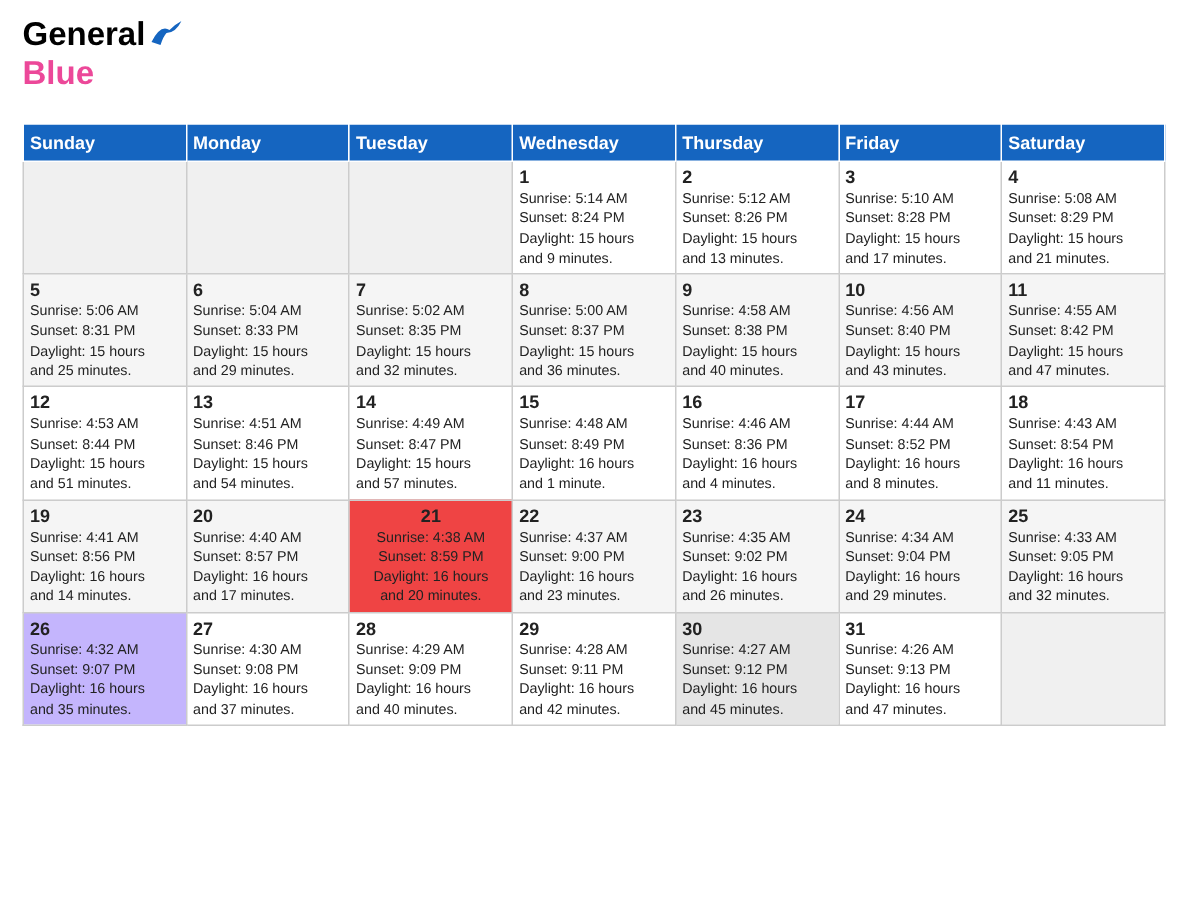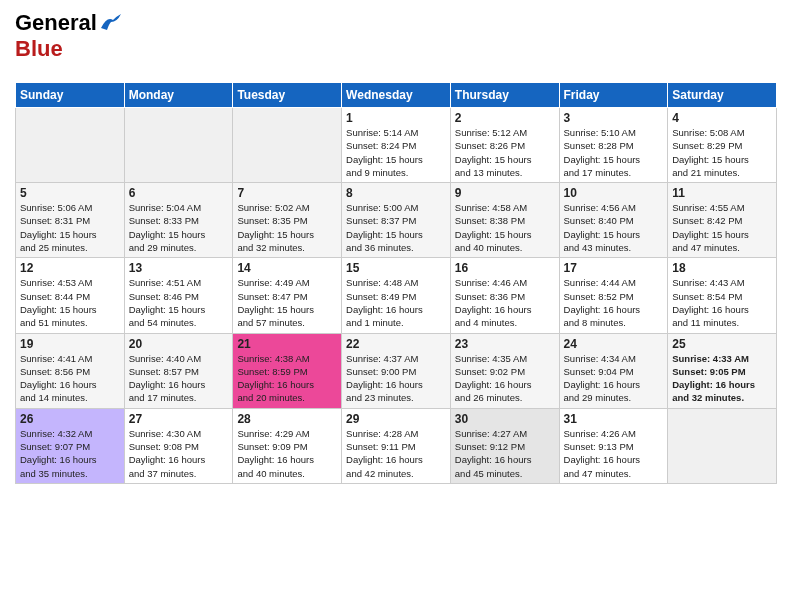--- a/index.html
+++ b/index.html
@@ -101,21 +101,21 @@
 <div class="page">
   <div class="header">
     <div class="logo">
       <div class="logo-line1">
         <span style="font-size:22px; font-weight:bold; color:#000000;">General</span>
         <svg width="22" height="18" viewBox="0 0 22 18">
           <path d="M2 14 Q8 2 14 6 Q18 2 22 0 Q18 8 12 8 Q10 10 8 16 Z" fill="#1565c0"></path>
         </svg>
       </div>
       <div>
-        <span style="font-size:22px; font-weight:bold; color:#b91c1c;">Blue</span>
+        <span style="font-size:22px; font-weight:bold; color:#ec4899;">Blue</span>
       </div>
     </div>
     <div class="title-block">
       <div class="main-title"></div>
       <div class="subtitle"></div>
     </div>
   </div>
 
   <table class="calendar">
     <thead>
@@ -273,21 +273,21 @@
 Daylight: 16 hours
 and 14 minutes.</div>
           </td>
           <td style="background: rgb(245, 245, 245);">
             <span class="day-num">20</span>
             <div class="day-info" style="white-space: pre-line;">Sunrise: 4:40 AM
 Sunset: 8:57 PM
 Daylight: 16 hours
 and 17 minutes.</div>
           </td>
-          <td style="background: #ec4899;">
+          <td style="background: #ef4444; text-align: center;">
             <span class="day-num">21</span>
             <div class="day-info" style="white-space: pre-line;">Sunrise: 4:38 AM
 Sunset: 8:59 PM
 Daylight: 16 hours
 and 20 minutes.</div>
           </td>
           <td style="background: rgb(245, 245, 245);">
             <span class="day-num">22</span>
             <div class="day-info" style="white-space: pre-line;">Sunrise: 4:37 AM
 Sunset: 9:00 PM
@@ -303,21 +303,21 @@
           </td>
           <td style="background: rgb(245, 245, 245);">
             <span class="day-num">24</span>
             <div class="day-info" style="white-space: pre-line;">Sunrise: 4:34 AM
 Sunset: 9:04 PM
 Daylight: 16 hours
 and 29 minutes.</div>
           </td>
           <td style="background: rgb(245, 245, 245);">
             <span class="day-num">25</span>
-            <div class="day-info" style="white-space: pre-line; font-weight: bold;">Sunrise: 4:33 AM
+            <div class="day-info" style="white-space: pre-line;">Sunrise: 4:33 AM
 Sunset: 9:05 PM
 Daylight: 16 hours
 and 32 minutes.</div>
           </td>
         </tr>
         <tr>
           <td style="background: #c4b5fd;">
             <span class="day-num">26</span>
             <div class="day-info" style="white-space: pre-line;">Sunrise: 4:32 AM
 Sunset: 9:07 PM

